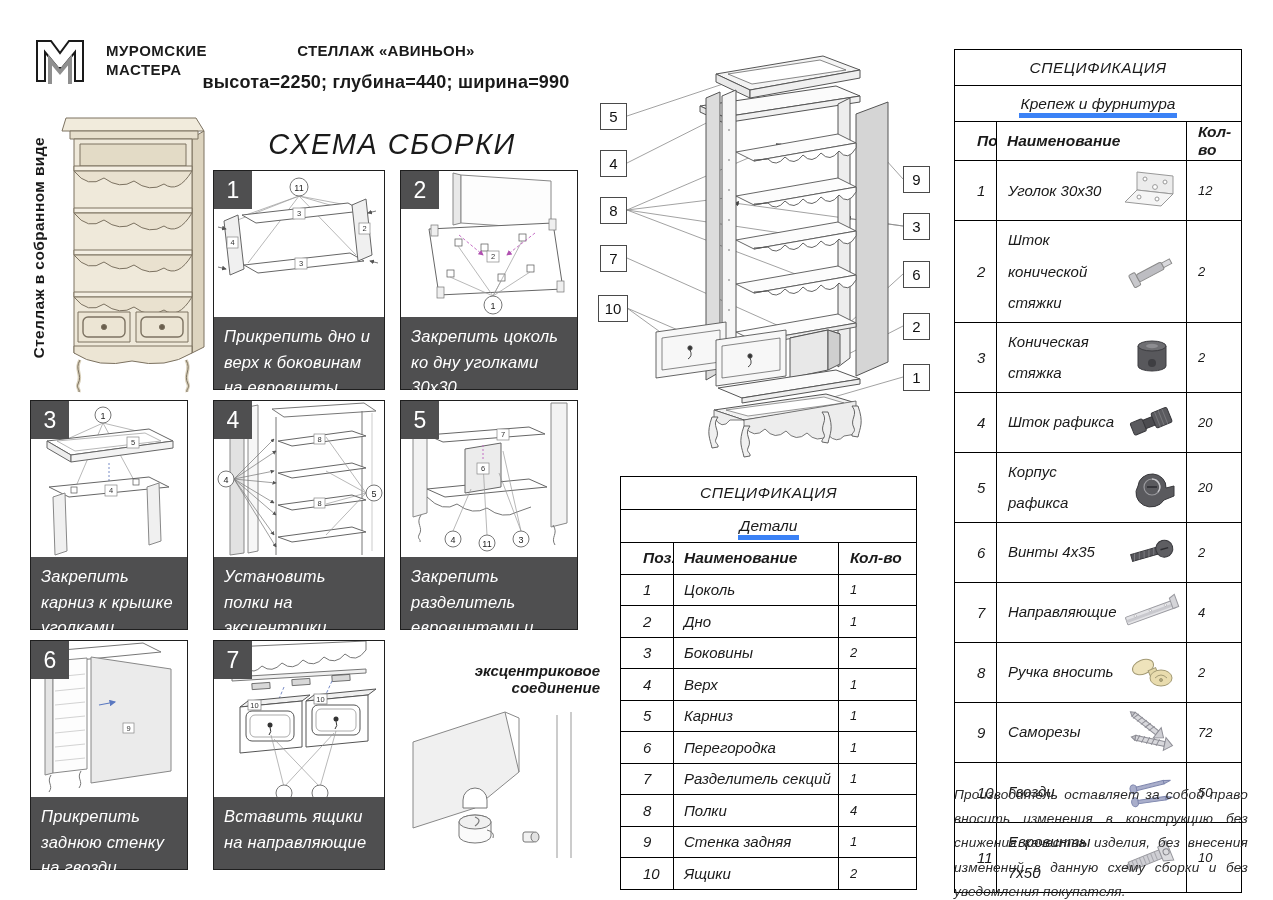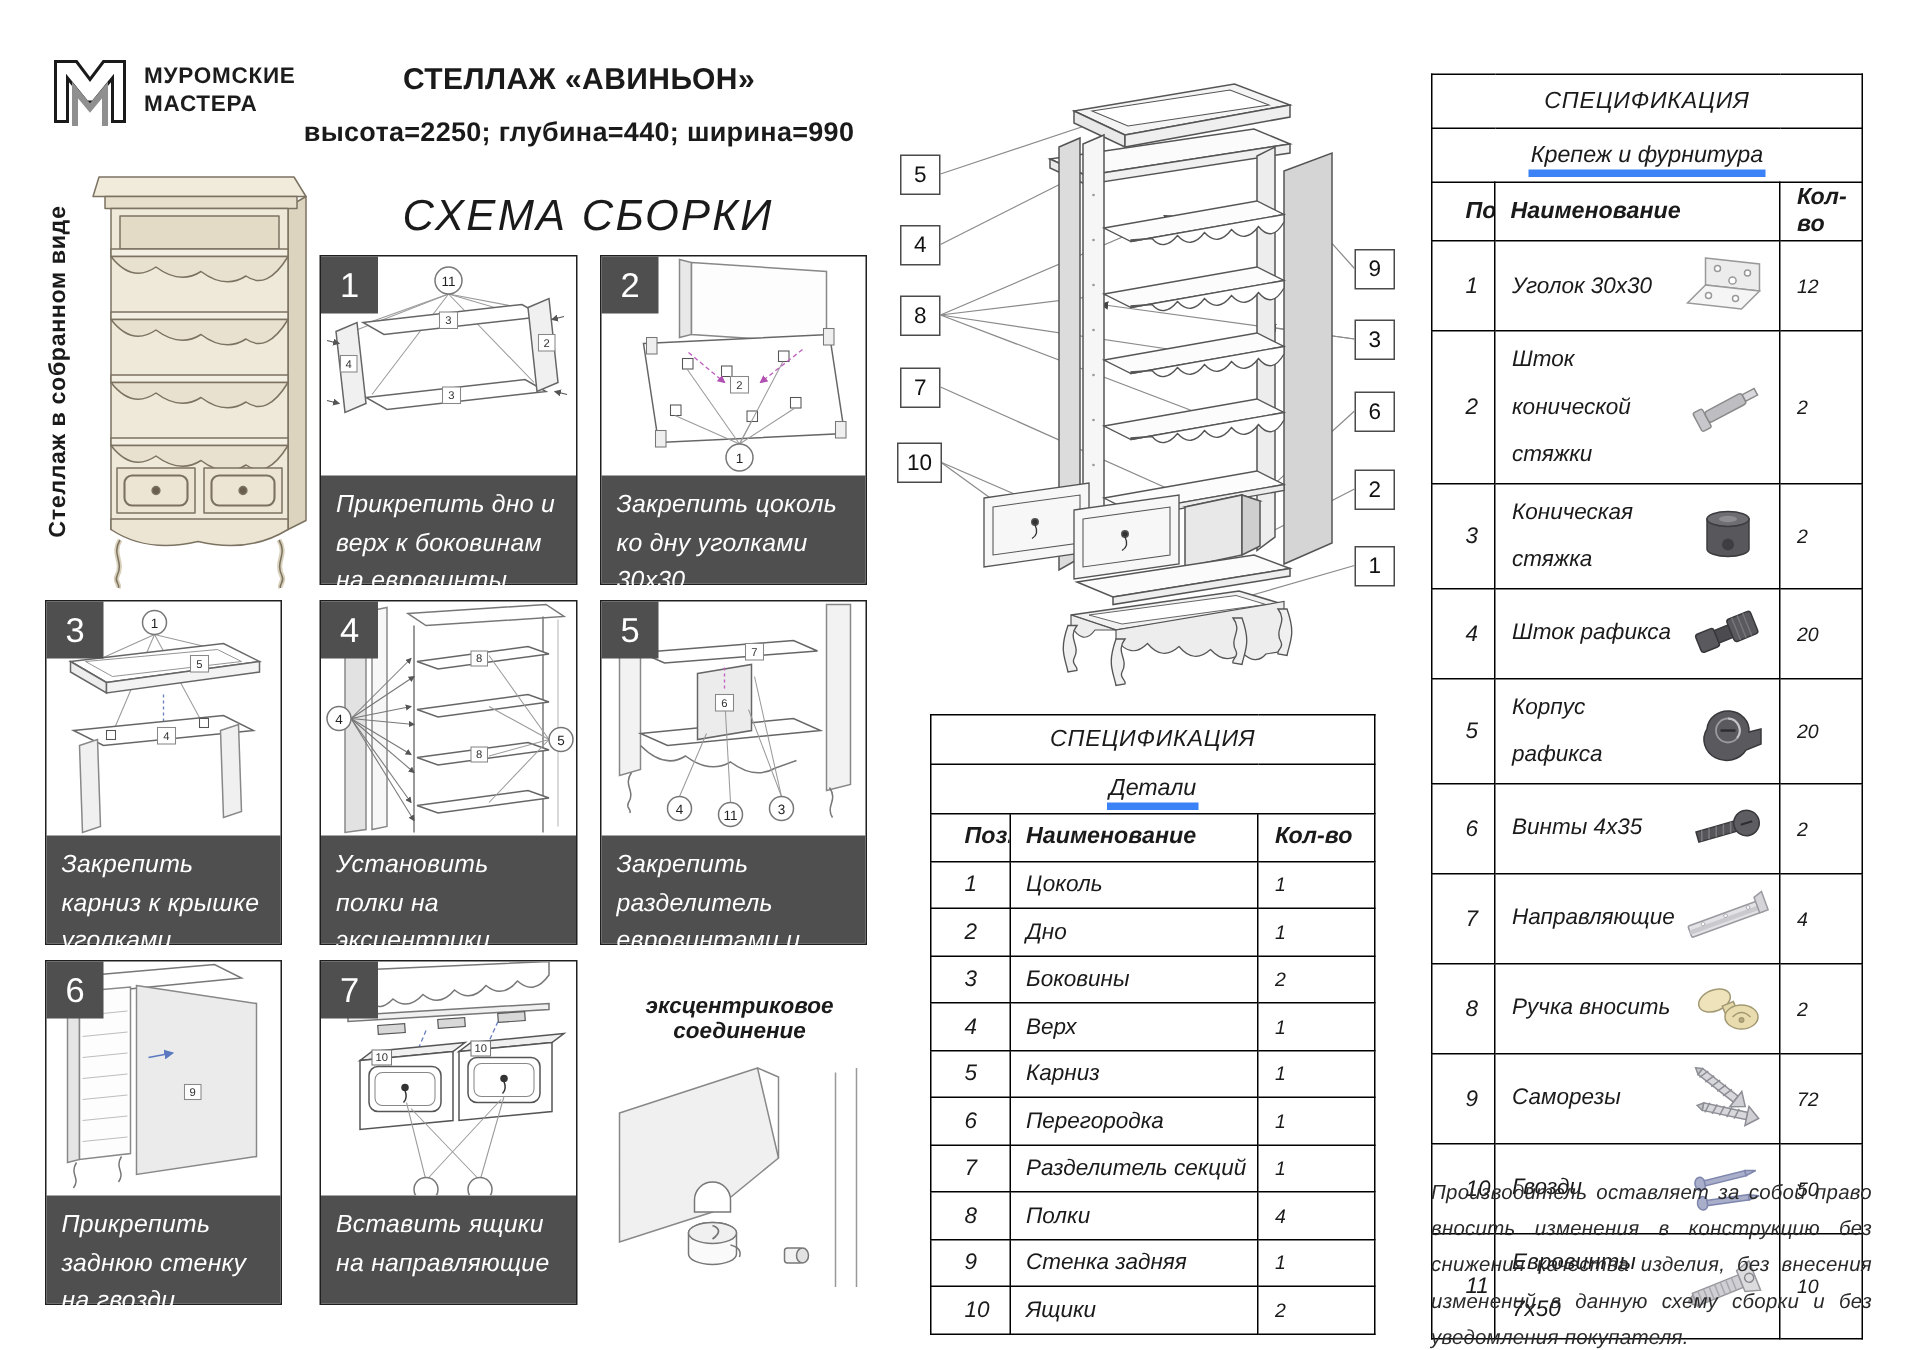--- a/index.html
+++ b/index.html
@@ -1,44 +1,44 @@
 <!DOCTYPE html>
 <html><head>
 <meta charset="utf-8">
 <style>
   html,body{margin:0;padding:0;background:#fff;}
   #page{position:relative;width:1273px;height:900px;background:#ffffff;overflow:hidden;
         font-family:"Liberation Sans",sans-serif;color:#1a1a1a;}
   .abs{position:absolute;}
   
-  .logo{left:34px;top:36px;display:flex;align-items:center;gap:8px;}
+  .logo{left:34px;top:36px;display:flex;align-items:center;gap:18px;}
   .logo-text{font-size:15px;font-weight:600;letter-spacing:.5px;line-height:1.25;color:#1c1c1c;}
   .title-block{left:200px;top:42px;width:372px;text-align:center;}
-  .doc-title{font-size:20px;font-weight:bold;letter-spacing:.3px;}
+  .doc-title{font-size:15px;font-weight:bold;letter-spacing:.3px;}
   .doc-dims{font-size:18px;font-weight:bold;margin-top:13px;letter-spacing:.2px;}
   .scheme-title{left:232px;top:128px;width:320px;text-align:center;font-size:29px;font-style:italic;
         letter-spacing:1.5px;font-weight:500;}
   
   .assembled-label{left:30px;top:100px;height:295px;display:flex;align-items:center;}
   .assembled-label span{writing-mode:vertical-rl;transform:rotate(180deg);font-weight:bold;font-size:15.5px;letter-spacing:.4px;}
   
   .step-card{border:1.3px solid #1f1f1f;background:#fff;display:flex;flex-direction:column;box-sizing:border-box;}
   .step-fig{flex:1;position:relative;overflow:hidden;}
   .step-fig svg{position:absolute;left:0;top:0;width:100%;height:100%;}
   .step-badge{position:absolute;top:0;left:0;width:38px;height:38px;background:#4f4f50;color:#fff;
         font-size:23px;display:flex;align-items:center;justify-content:center;z-index:2;}
   .step-caption{height:72px;background:#4f4f50;color:#fff;font-style:italic;font-size:16.5px;
         line-height:1.55;padding:7px 10px 0 10px;letter-spacing:.2px;box-sizing:border-box;}
   
   .exploded{left:598px;top:40px;width:337px;height:420px;}
   .exploded svg{position:absolute;left:0;top:0;width:100%;height:100%;}
   .co{position:absolute;width:27px;height:27px;border:1.3px solid #4a4a4a;background:#fff;
         display:flex;align-items:center;justify-content:center;font-size:15px;color:#111;box-sizing:border-box;}
   
-  .ecc-label{left:403px;top:662px;width:180px;text-align:center;font-weight:bold;font-style:italic;font-size:15px;}
+  .ecc-label{left:420px;top:662px;width:180px;text-align:right;font-weight:bold;font-style:italic;font-size:15px;}
   
   .spec{border-collapse:collapse;table-layout:fixed;background:#fff;margin-top:12px;}
   .spec td{border:1.6px solid #000;font-style:italic;overflow:hidden;}
   .spec .t-title{text-align:center;font-size:15.5px;letter-spacing:.5px;}
   .spec .t-sub{text-align:center;font-size:15.5px;}
   .spec .t-sub span{border-bottom:5px solid #3b82f6;padding:0 2px 1px;}
   .spec .h{font-weight:bold;font-size:15.5px;}
   .cell-pos{padding-left:22px;font-size:15px;}
   .cell-name{padding-left:10px;font-size:15px;}
   .cell-qty{padding-left:11px;font-size:13px;}

